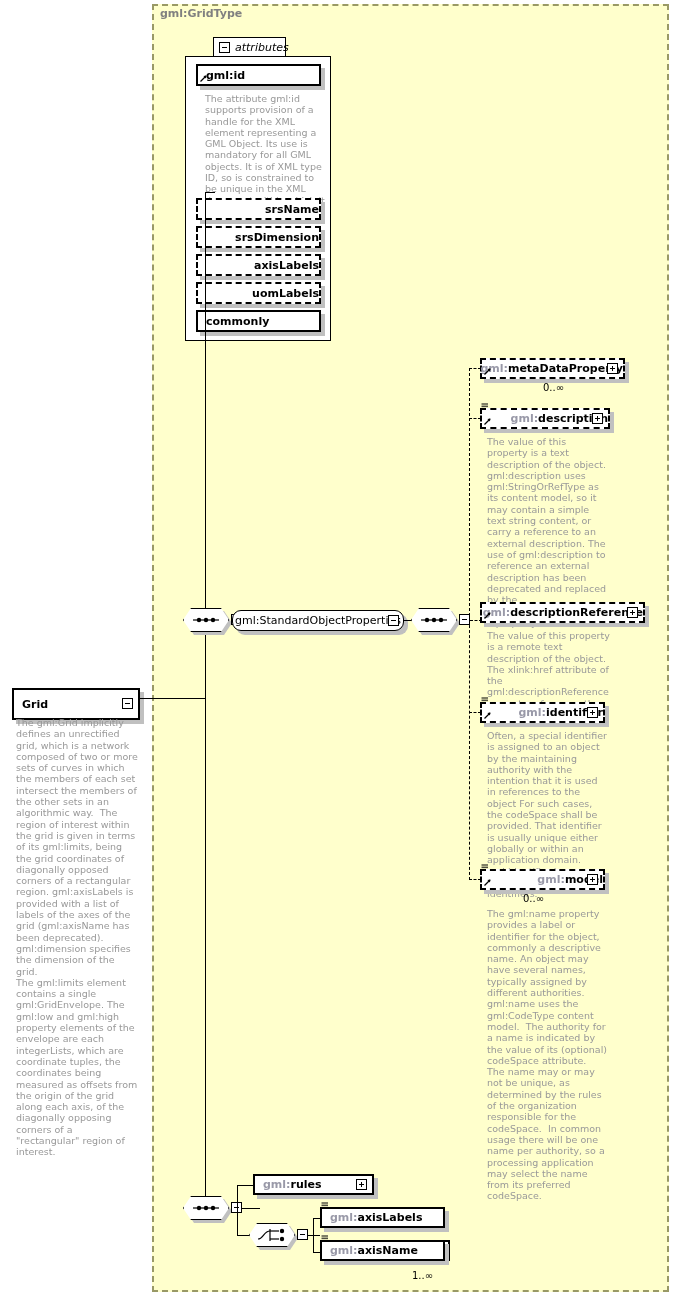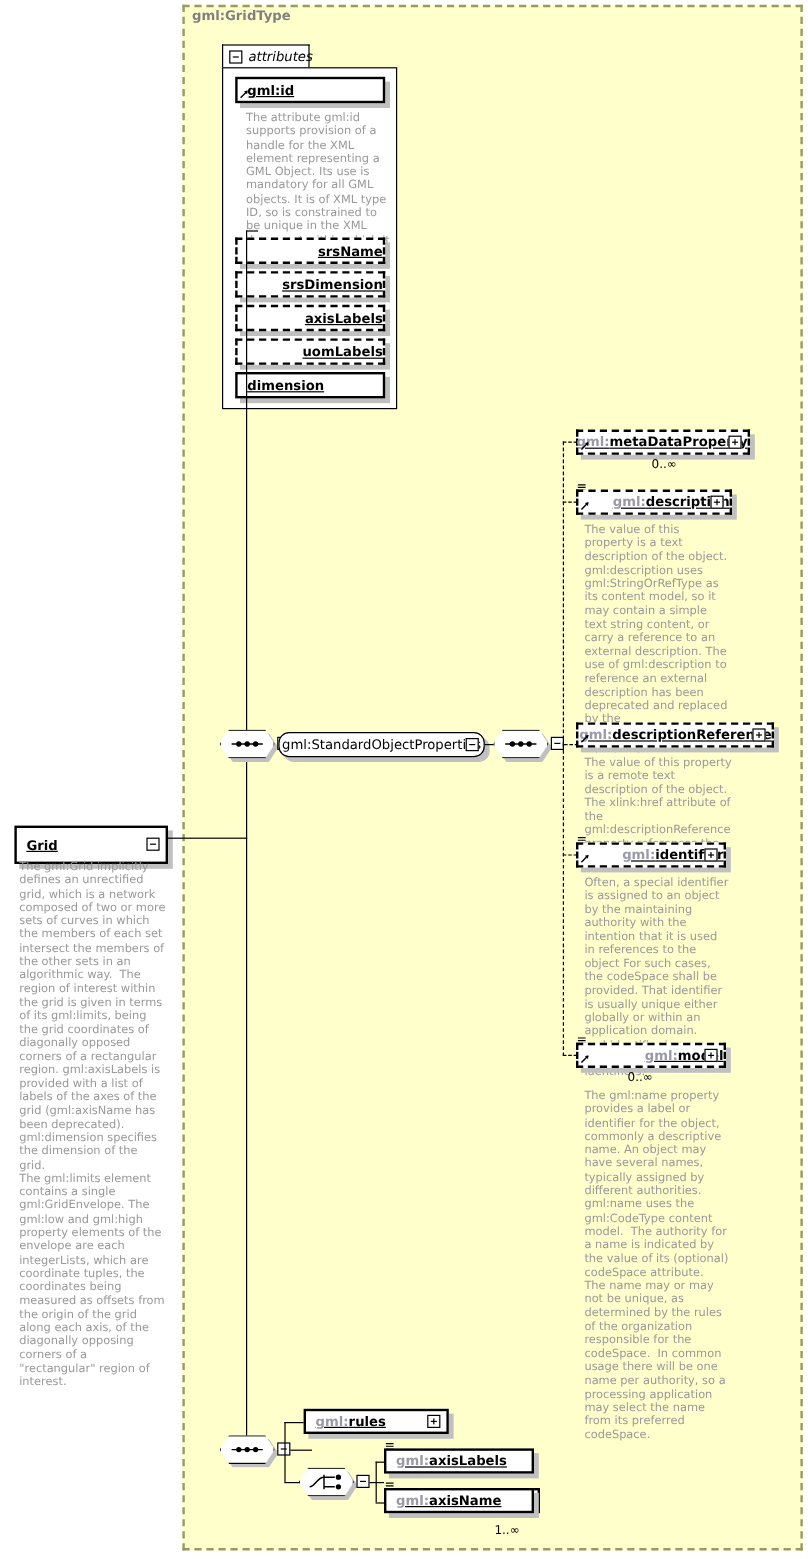--- a/index.html
+++ b/index.html
@@ -23,21 +23,21 @@
   }
 
   
   .attr-panel{
     position:absolute;background:#FFFFFF;border:1px solid #000;
     box-sizing:border-box;
   }
   .attr-tab{
     position:absolute;background:#FFFFFF;border:1px solid #000;
     border-bottom:none;box-sizing:border-box;
-    display:flex;align-items:center;gap:5px;padding-left:5px;
+    display:flex;align-items:center;gap:5px;padding-left:5px;margin-left:28px;
   }
   .attr-tab-label{
     font-size:11px;font-style:italic;color:#000;white-space:nowrap;
   }
   .minus-box{
     width:11px;height:11px;border:1px solid #000;background:#fff;
     position:relative;flex:none;box-sizing:border-box;
   }
   .minus-box::before{
     content:"";position:absolute;left:2px;top:4px;width:5px;height:1px;background:#000;
@@ -47,21 +47,21 @@
   .node{
     position:absolute;box-sizing:border-box;
   }
   .node .shadow{
     position:absolute;left:4px;top:4px;right:-4px;bottom:-4px;
     background:#C0C0C0;
   }
   .node .body{
     position:absolute;left:0;top:0;right:0;bottom:0;
     background:#FFFFFF;box-sizing:border-box;
-    display:flex;align-items:center;text-decoration:underline;
+    display:flex;align-items:center;
   }
   .node.solid .body{border:2px solid #000;}
   .node.dashed .body{border:2px dashed #000;justify-content:flex-end;}
   .node .label{
     font-size:11px;font-weight:bold;color:#000;
     white-space:nowrap;padding-left:8px;line-height:1;
   }
   .node .label .pfx{color:#9999A8;}
   .node.attrname .label{padding-left:8px;}
 
@@ -196,21 +196,21 @@
   <div class="node dashed attrname" style="left:196px;top:282px;width:125px;height:22px;">
     <div class="shadow"></div>
     <div class="body">
       <span class="label">uomLabels</span>
     </div>
   </div>
 
   <div class="node solid attrname" style="left:196px;top:310px;width:125px;height:22px;">
     <div class="shadow"></div>
     <div class="body">
-      <span class="label">dimension</span>
+      <span class="label">commonly</span>
     </div>
   </div>
 
   <div class="node solid root-node" style="left:12px;top:688px;width:128px;height:32px;">
     <div class="shadow"></div>
     <div class="body">
       <span class="label">Grid</span>
       <span class="minus-box" style="position:absolute;right:5px;top:50%;margin-top:-6px;"></span>
     </div>
   </div>

